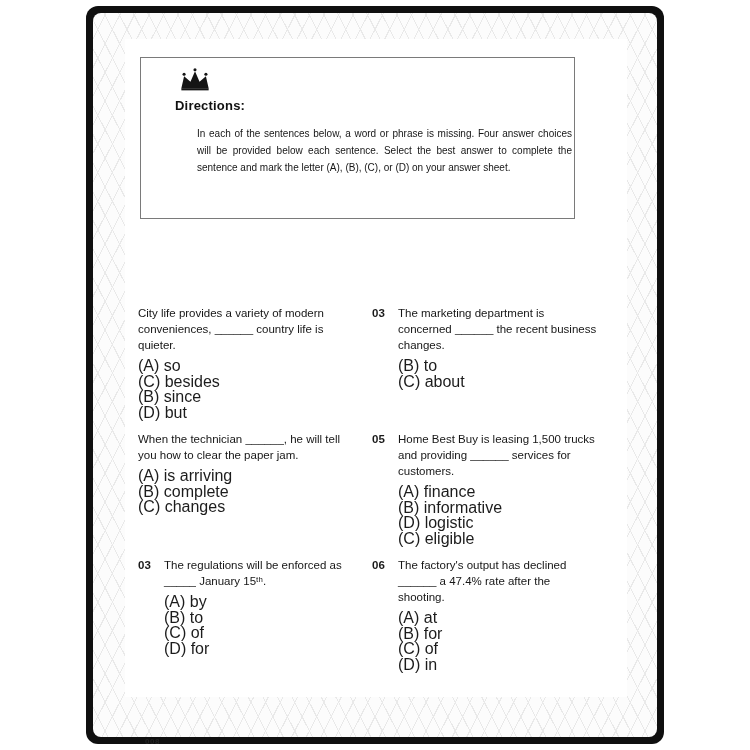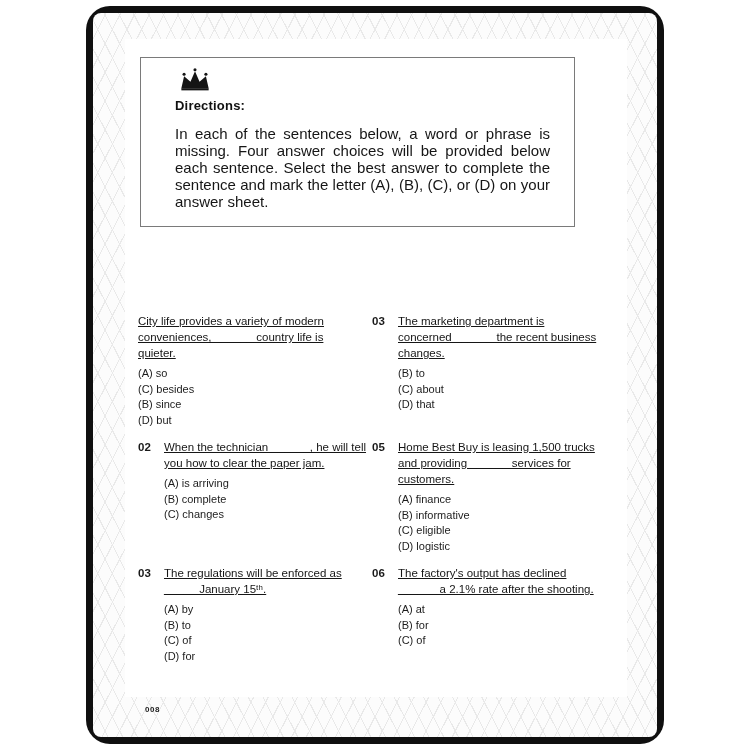--- a/index.html
+++ b/index.html
@@ -6,21 +6,21 @@
   html, body { width: 750px; height: 750px; background: #ffffff; }
   body { font-family: "Liberation Sans", sans-serif; color: #1c1c1c; }
 
   #screen {
     position: relative; width: 750px; height: 750px; background: #ffffff; overflow: hidden;
   }
 
   
   .book-frame {
     position: absolute; left: 86px; top: 6px; width: 578px; height: 738px;
-    background: #0f0f0f; border-radius: 24px;
+    background: #0f0f0f; border-radius: 12px;
   }
 
   
   .page-pattern {
     position: absolute; inset: 7px; border-radius: 8px;
     background-color: #fcfcfc;
     background-image:
       repeating-linear-gradient(63deg, #e9e9e9 0 1px, transparent 1px 13px),
       repeating-linear-gradient(-63deg, #e9e9e9 0 1px, transparent 1px 13px);
   }
@@ -33,38 +33,38 @@
 
   
   .directions-box {
     margin: 18px 0 0 15px; width: 435px; min-height: 162px;
     border: 1px solid #7a7a7a; background: #ffffff;
     padding: 10px 18px 16px 34px;
   }
   .crown { width: 40px; height: 24px; display: block; margin-bottom: 6px; }
   .directions-title { font-size: 13px; font-weight: bold; letter-spacing: 0.2px; margin-bottom: 12px; color: #111; }
   .directions-body {
-    font-size: 15px; line-height: 17px; text-align: justify; color: #161616; width: 375px;
+    font-size: 10px; line-height: 17px; text-align: justify; color: #161616; width: 375px; margin-left: 22px;
   }
 
   
   .questions-grid {
     margin-top: 86px; padding-left: 13px;
     display: grid; grid-template-columns: 234px 234px;
   }
   .question { display: flex; height: 126px; }
   .q-num { width: 26px; font-size: 11.5px; font-weight: bold; color: #1a1a1a; line-height: 16px; flex: 0 0 26px; }
   .q-body { width: 202px; }
-  .q-text { font-size: 11.5px; line-height: 16px; color: #161616; text-decoration: underline; }
+  .q-text { font-size: 11.5px; line-height: 16px; color: #161616; }
   .choices { list-style: none; margin-top: 5px; }
-  .choices li { font-size: 11px; line-height: 15.5px; color: #1c1c1c; }
+  .choices li { font-size: 16px; line-height: 15.5px; color: #1c1c1c; }
 
   
   .page-number {
-    position: absolute; left: 52px; top: 692px;
+    position: absolute; left: 52px; top: 724px;
     font-size: 8px; font-weight: bold; color: #222; letter-spacing: 0.5px;
     background: transparent;
   }
 </style>
 </head>
 <body>
 
 <div id="screen">
   <div class="book-frame">
     <div class="page-pattern">
@@ -92,21 +92,20 @@
                 <ul class="choices">
                   <li>(A) so</li>
                   <li>(C) besides</li>
                   <li>(B) since</li>
                   <li>(D) but</li>
                 </ul>
               </div>
             </div>
 
             <div class="question">
-              <div class="q-num">02</div>
               <div class="q-body">
                 <div class="q-text">When the technician ______, he will tell you how to clear the paper jam.</div>
                 <ul class="choices">
                   <li>(A) is arriving</li>
                   <li>(B) complete</li>
                   <li>(C) changes</li>
                 </ul>
               </div>
             </div>
 
@@ -125,46 +124,46 @@
           </div>
 
           <div class="q-col">
             <div class="question">
               <div class="q-num">03</div>
               <div class="q-body">
                 <div class="q-text">The marketing department is concerned ______ the recent business changes.</div>
                 <ul class="choices">
                   <li>(B) to</li>
                   <li>(C) about</li>
-                  <li>(D) that</li>
                 </ul>
               </div>
             </div>
 
             <div class="question">
               <div class="q-num">05</div>
               <div class="q-body">
                 <div class="q-text">Home Best Buy is leasing 1,500 trucks and providing ______ services for customers.</div>
                 <ul class="choices">
                   <li>(A) finance</li>
                   <li>(B) informative</li>
+                  <li>(D) logistic</li>
                   <li>(C) eligible</li>
-                  <li>(D) logistic</li>
                 </ul>
               </div>
             </div>
 
             <div class="question">
               <div class="q-num">06</div>
               <div class="q-body">
-                <div class="q-text">The factory's output has declined ______ a 2.1% rate after the shooting.</div>
+                <div class="q-text">The factory's output has declined ______ a 47.4% rate after the shooting.</div>
                 <ul class="choices">
                   <li>(A) at</li>
                   <li>(B) for</li>
                   <li>(C) of</li>
+                  <li>(D) in</li>
                 </ul>
               </div>
             </div>
           </div>
 
         </div>
       </div>
 
       <div class="page-number">008</div>
 

